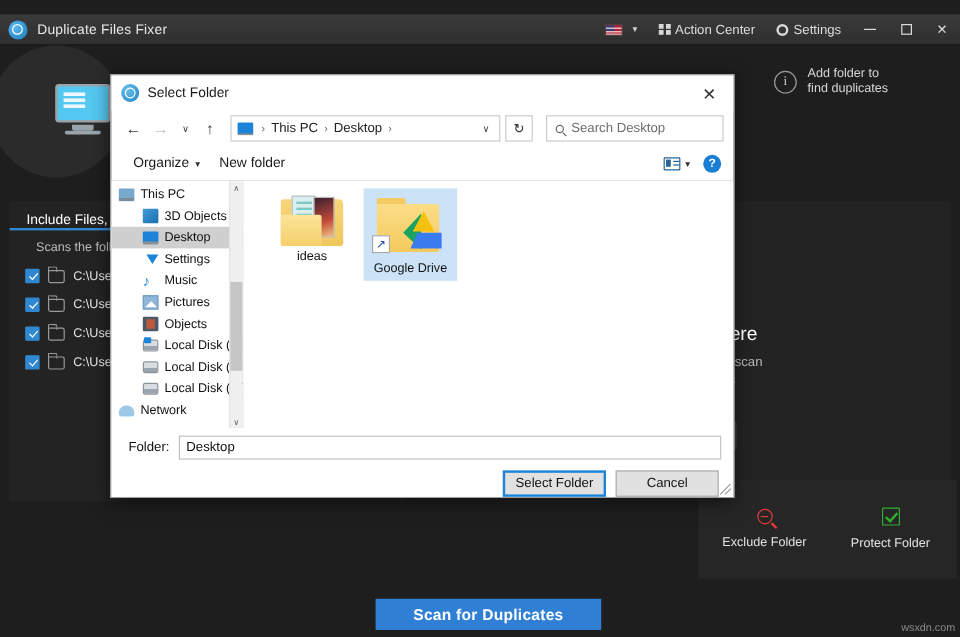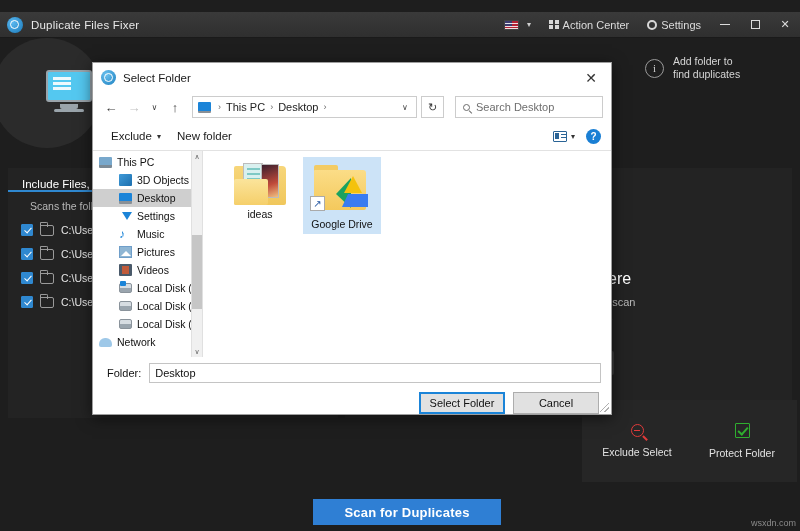--- a/index.html
+++ b/index.html
@@ -640,21 +640,21 @@
       <div>for duplicates files</div>
     </div>
     <button class="add-folder-btn">
       <span>+</span>
       <span>Add Folder</span>
     </button>
   </div>
 
   <div class="card" id="card-exclude">
     <div class="mag-minus"></div>
-    <div class="card-label">Exclude Select</div>
+    <div class="card-label">Exclude Folder</div>
   </div>
   <div class="card" id="card-protect">
     <div class="green-chk"></div>
     <div class="card-label">Protect Folder</div>
   </div>
 
   <button class="scan-btn">Scan for Duplicates</button>
   <div class="watermark">wsxdn.com</div>
 
   <div class="dialog">
@@ -684,21 +684,21 @@
       <div class="refresh-btn">↻</div>
 
       <div class="search-box">
         <span class="mag"></span>
         <span class="search-ph">Search Desktop</span>
       </div>
     </div>
 
     <div class="dlg-cmdbar">
       <div class="cmd-item">
-        <span>Exclude</span>
+        <span>Organize</span>
         <span class="cmd-caret">▾</span>
       </div>
       <div class="cmd-item">
         <span>New folder</span>
       </div>
       <div class="cmd-right">
         <span class="view-icon"></span>
         <span class="cmd-caret">▾</span>
         <span class="help-circle">?</span>
       </div>
@@ -728,21 +728,21 @@
           <div class="tree-item">
             <span class="ti ti-music">♪</span>
             <span>Music</span>
           </div>
           <div class="tree-item">
             <span class="ti ti-pic"></span>
             <span>Pictures</span>
           </div>
           <div class="tree-item">
             <span class="ti ti-vid"></span>
-            <span>Videos</span>
+            <span>Objects</span>
           </div>
           <div class="tree-item">
             <span class="ti ti-disk ti-disk-c"></span>
             <span>Local Disk (C:)</span>
           </div>
           <div class="tree-item">
             <span class="ti ti-disk"></span>
             <span>Local Disk (D:)</span>
           </div>
           <div class="tree-item">

